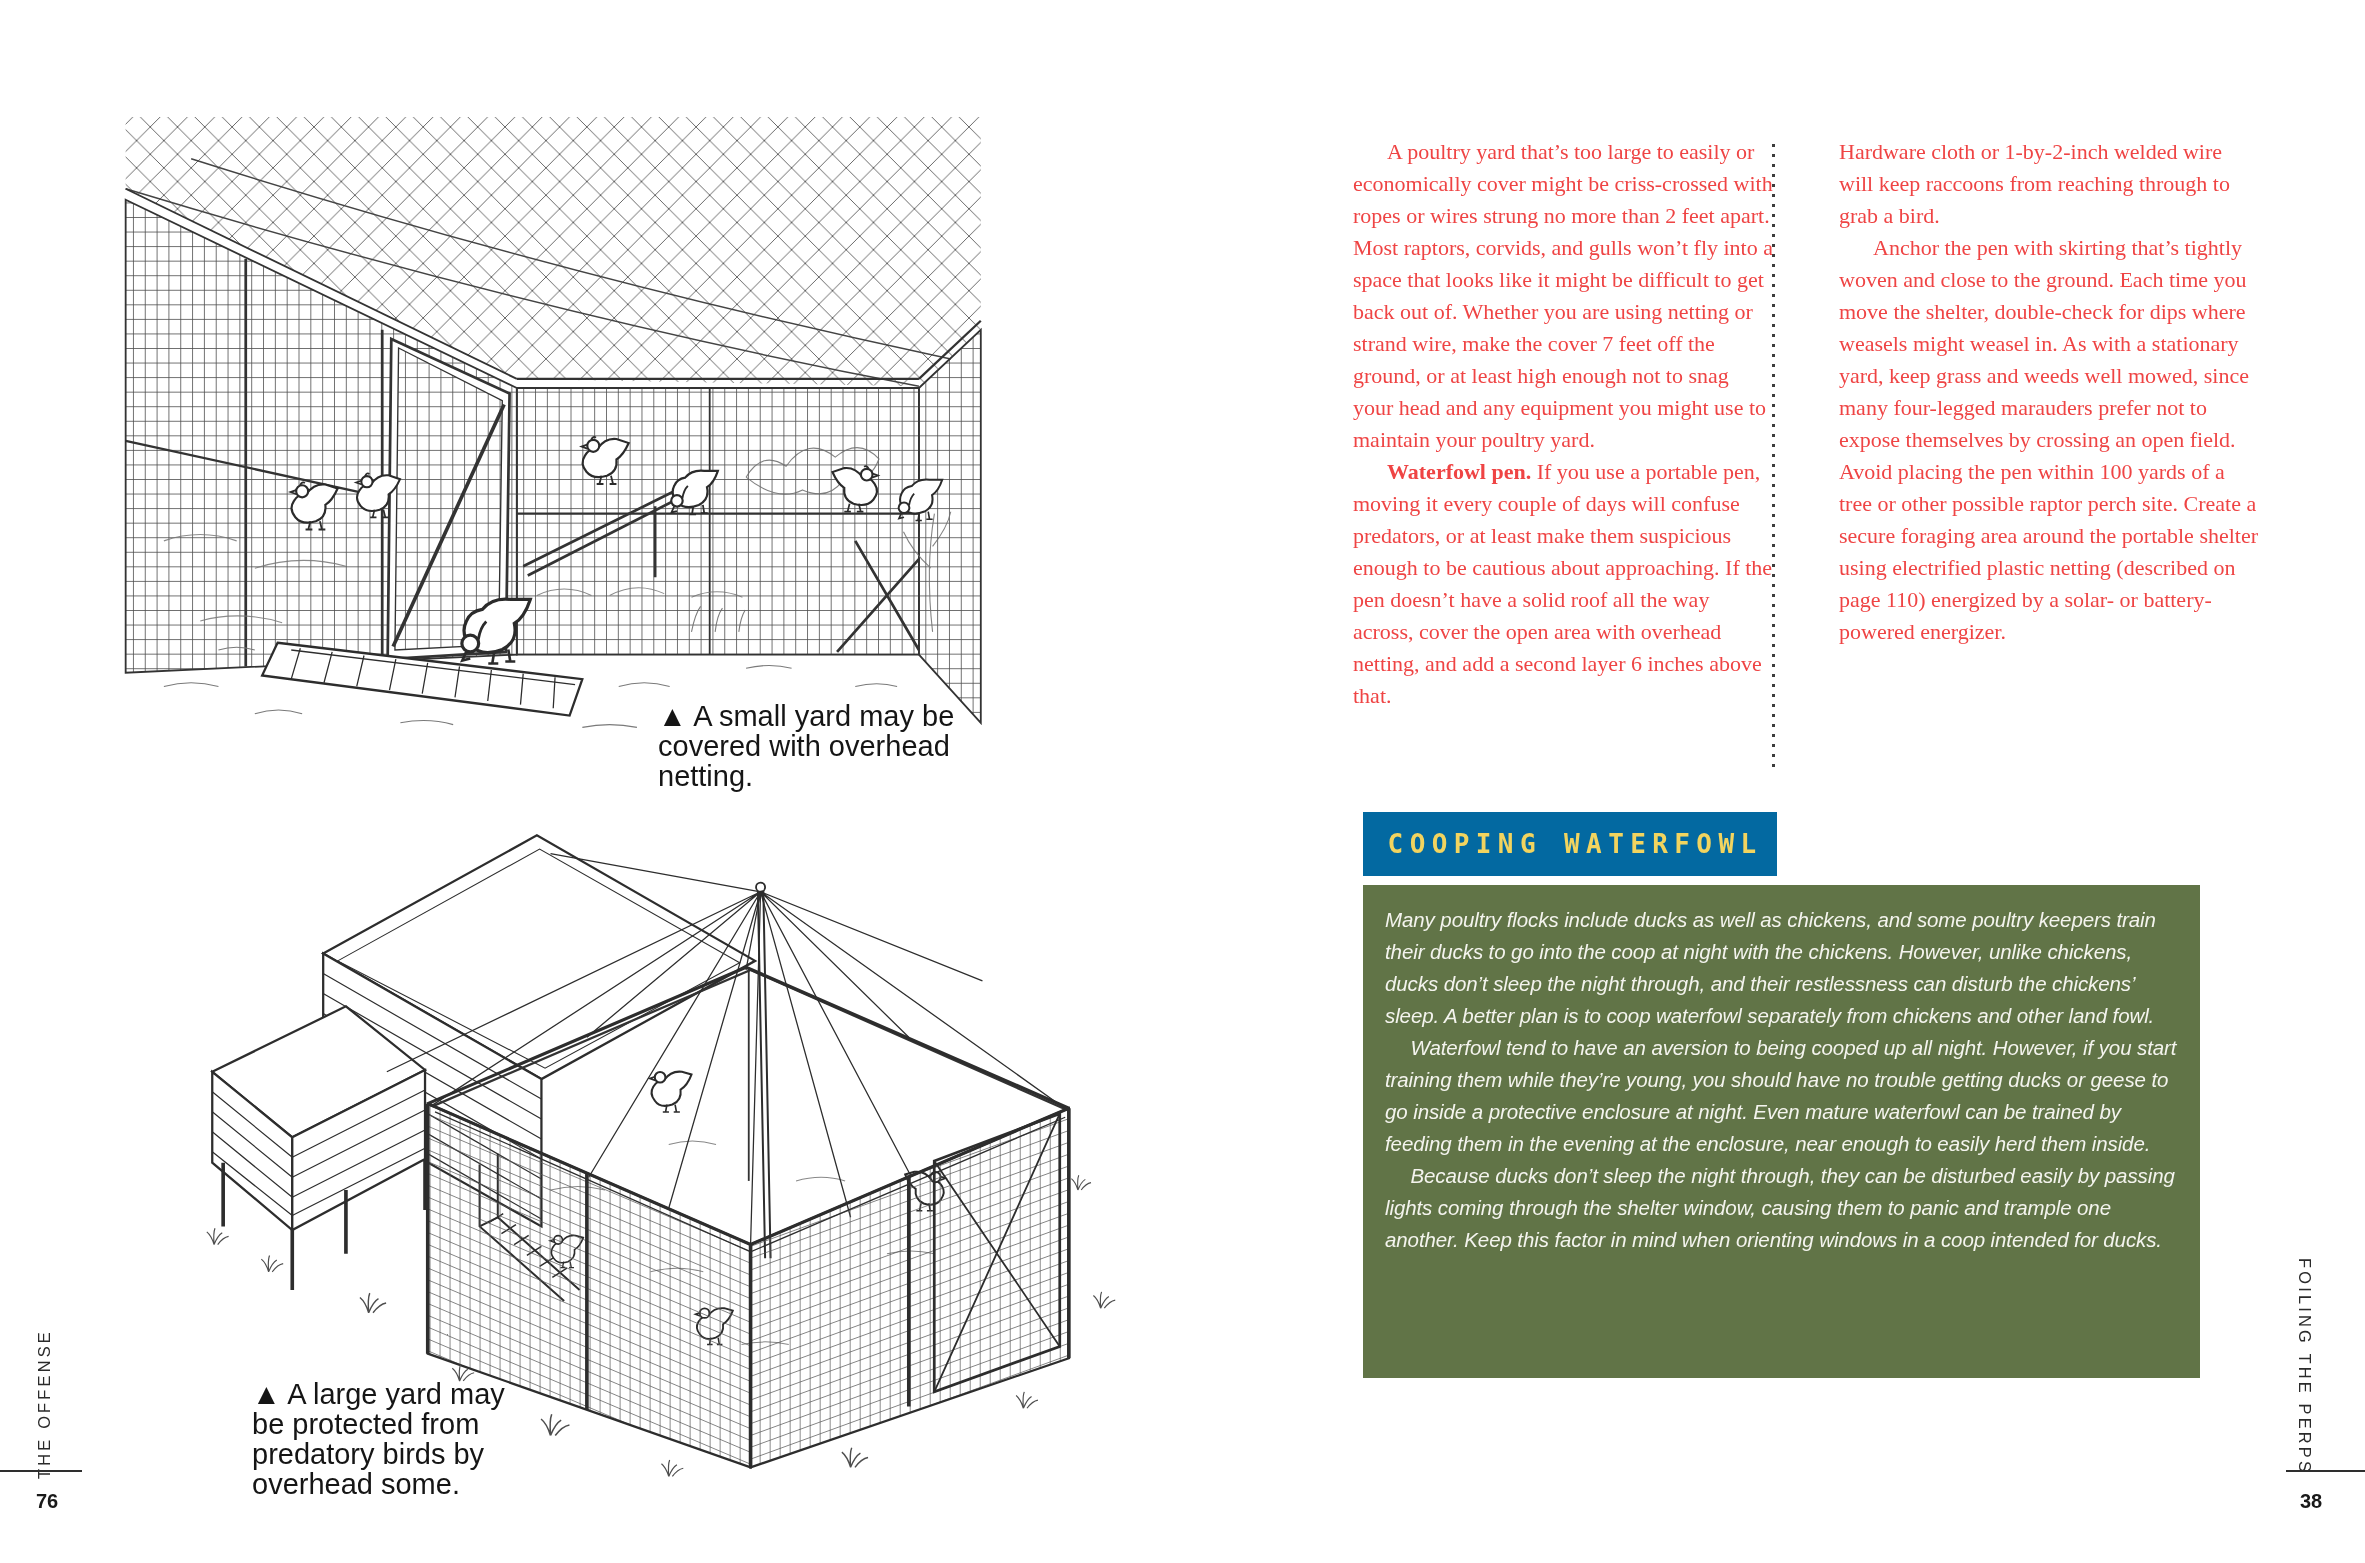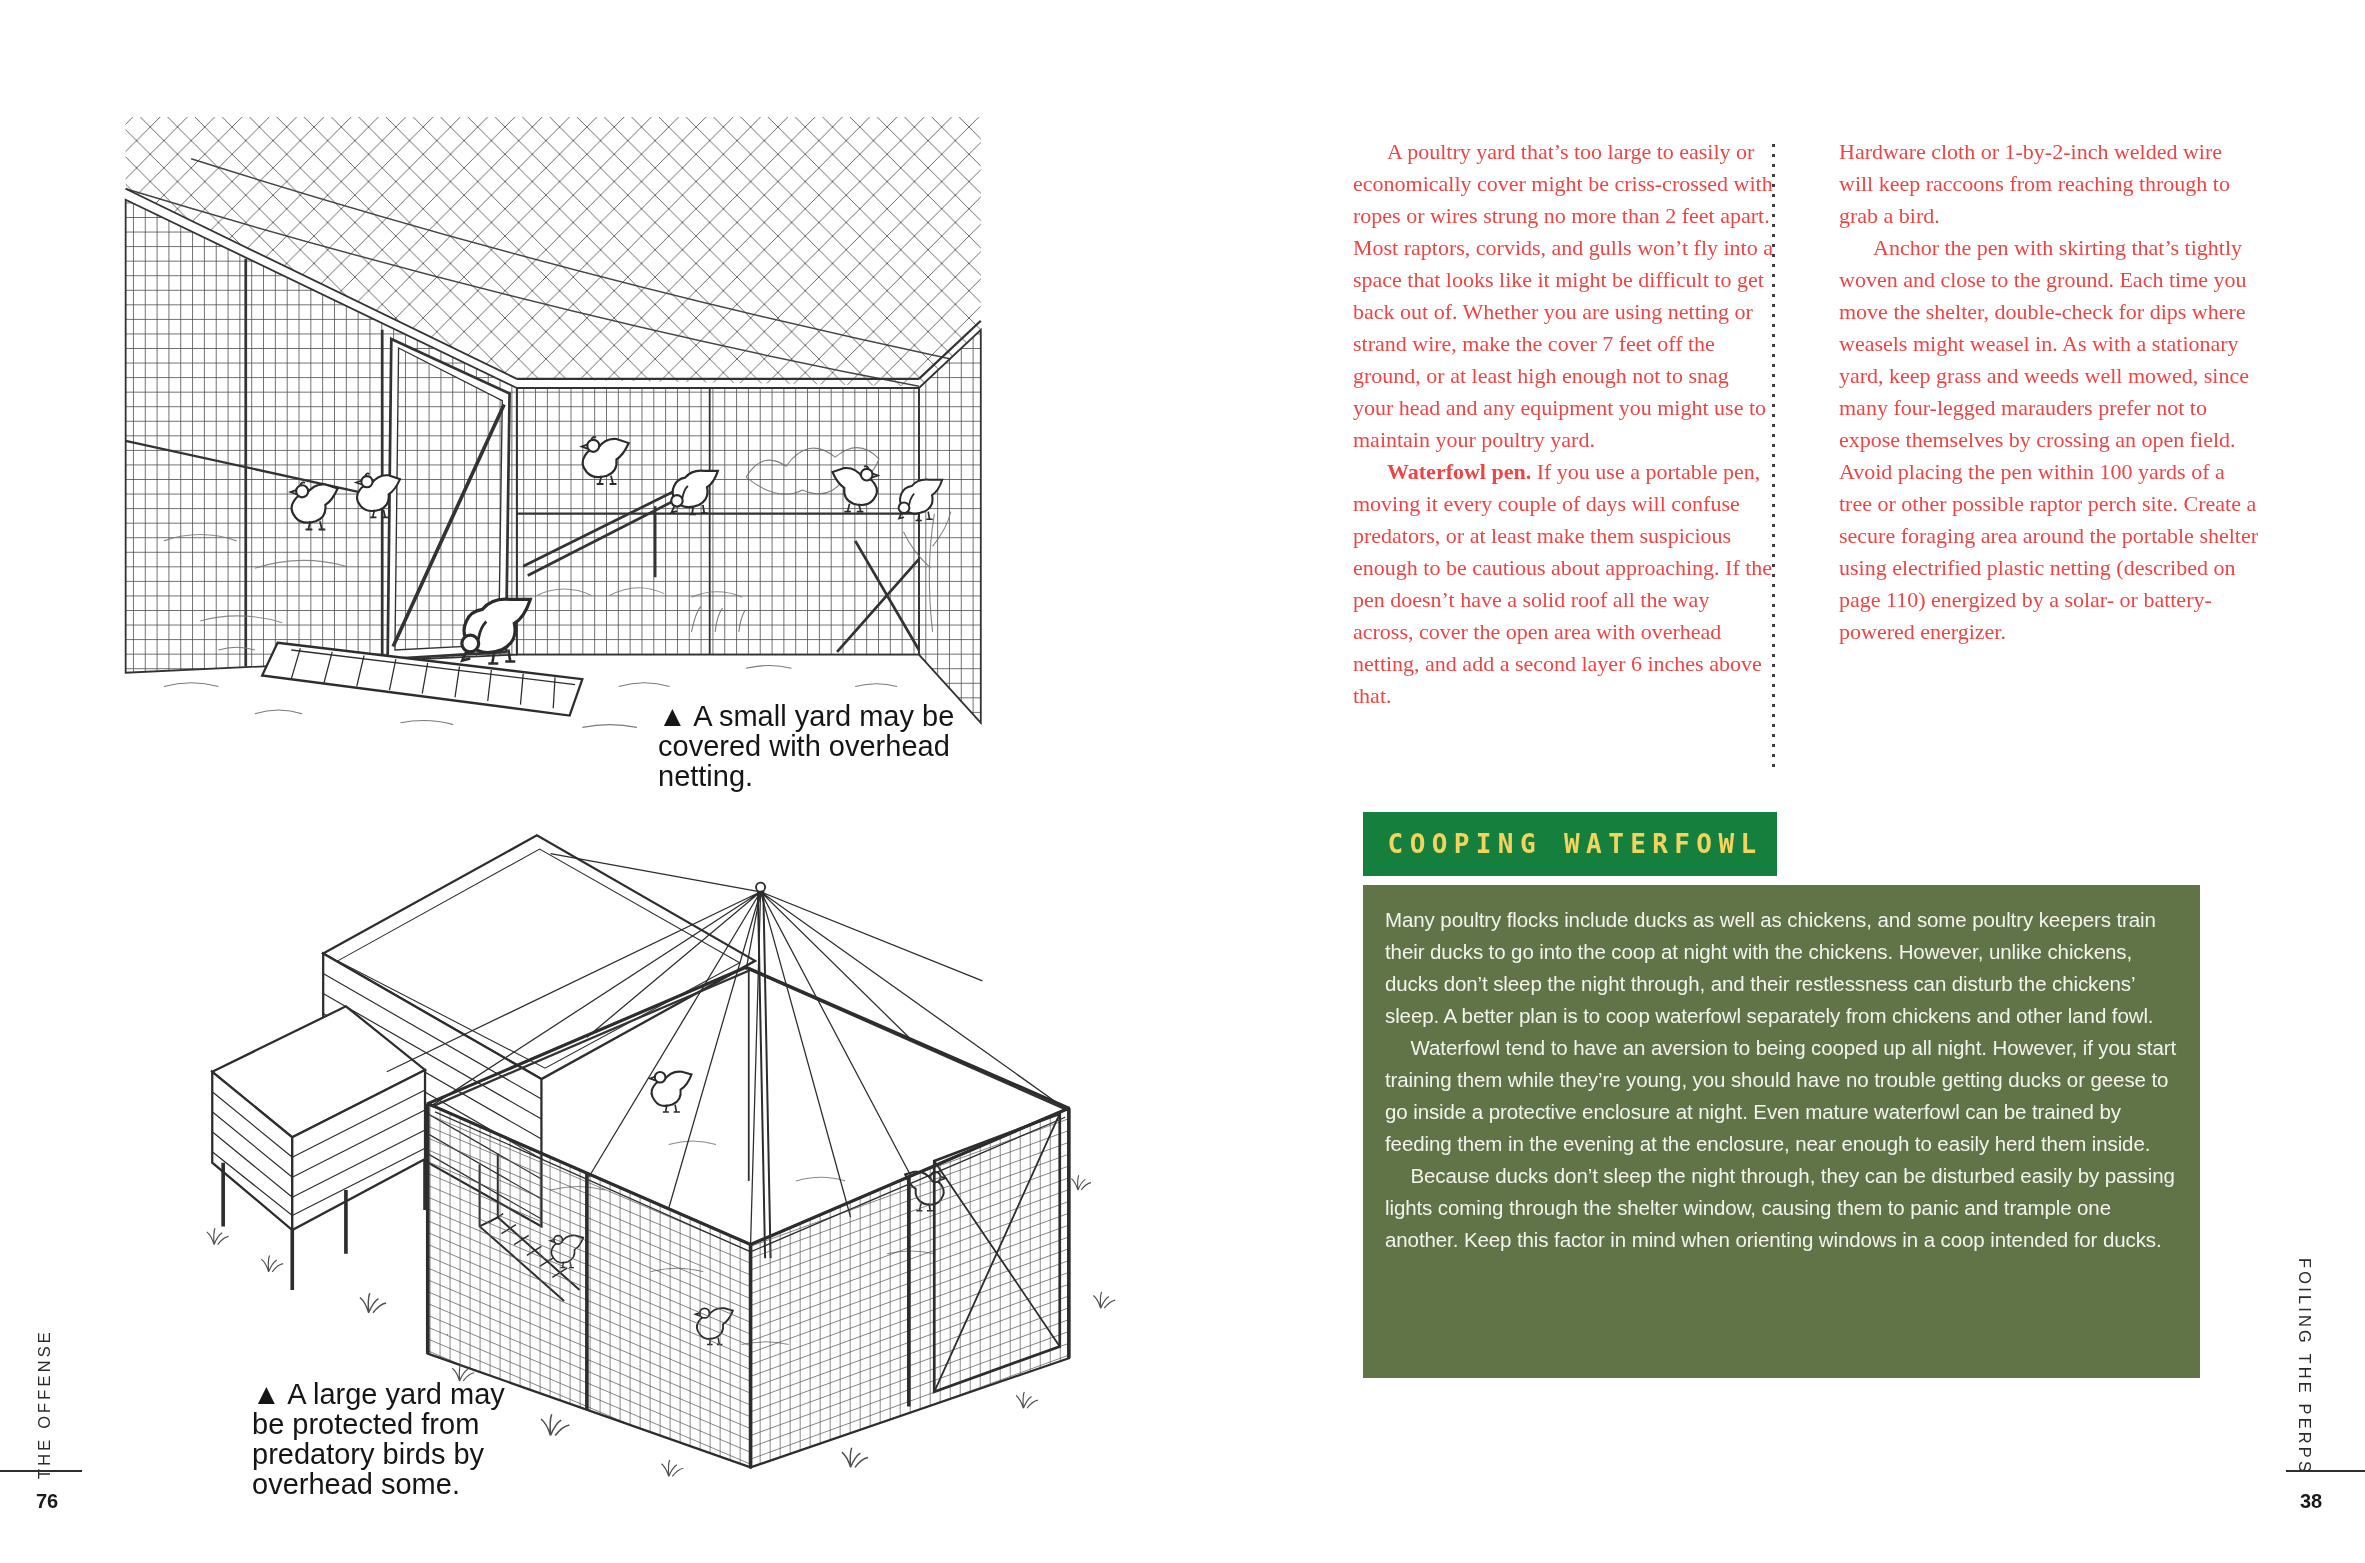--- a/index.html
+++ b/index.html
@@ -15,21 +15,21 @@
   .col2{left:1839px;top:136px;}
   .lead-bold{font-weight:bold;}
   .dotted-divider{position:absolute;left:1772px;top:144px;width:2.7px;height:626px;
        background:repeating-linear-gradient(to bottom,#3c3c3c 0 2.7px,transparent 2.7px 10px);}
   
   .sidebar-title{position:absolute;left:1363px;top:812px;width:414px;height:64px;
        display:flex;align-items:center;padding-left:24.6px;box-sizing:border-box;
        font-family:"DejaVu Sans Mono",monospace;font-size:26px;letter-spacing:6.4px;font-weight:bold;}
   .sidebar-body{position:absolute;left:1363px;top:885px;width:837px;height:493px;
        box-sizing:border-box;padding:19px 20px 0 22px;
-       font-size:20.5px;line-height:32px;letter-spacing:-0.1px;}
+       font-size:20.5px;line-height:32px;letter-spacing:-0.1px;font-style:italic;}
   .sidebar-body p{margin:0;}
   .sidebar-body p.si{text-indent:25.5px;}
   
   .cap{position:absolute;font-size:29px;line-height:30px;color:#151515;}
   .cap1{left:658px;top:701px;width:306px;}
   .cap2{left:252px;top:1379px;width:273px;}
   
   .edge{position:absolute;font-size:16.4px;letter-spacing:3.2px;color:#2a2a2a;white-space:nowrap;}
   .edge-left{left:35px;top:1324px;height:155px;writing-mode:vertical-rl;transform:rotate(180deg);}
   .edge-right{left:2295px;top:1258px;height:191px;writing-mode:vertical-rl;}
@@ -234,21 +234,21 @@
       <p class="indent"><span class="lead-bold">Waterfowl pen.</span><span> If you use a portable pen, moving it every couple of days will confuse predators, or at least make them suspicious enough to be cautious about approaching. If the pen doesn’t have a solid roof all the way across, cover the open area with overhead netting, and add a second layer 6 inches above that.</span></p>
     </div>
 
     <div class="dotted-divider"></div>
 
     <div class="col col2">
       <p class="no-indent">Hardware cloth or 1-by-2-inch welded wire will keep raccoons from reaching through to grab a bird.</p>
       <p class="indent">Anchor the pen with skirting that’s tightly woven and close to the ground. Each time you move the shelter, double-check for dips where weasels might weasel in. As with a stationary yard, keep grass and weeds well mowed, since many four-legged marauders prefer not to expose themselves by crossing an open field. Avoid placing the pen within 100 yards of a tree or other possible raptor perch site. Create a secure foraging area around the portable shelter using electrified plastic netting (described on page 110) energized by a solar- or battery-powered energizer.</p>
     </div>
 
-    <div class="sidebar-title" style="background: #15803d; color: rgb(242, 212, 95);">
+    <div class="sidebar-title" style="background: #0369a1; color: rgb(242, 212, 95);">
       <span>COOPING WATERFOWL</span>
     </div>
 
     <div class="sidebar-body" style="background: rgb(97, 116, 71); color: rgb(244, 244, 238);">
       <p>Many poultry flocks include ducks as well as chickens, and some poultry keepers train their ducks to go into the coop at night with the chickens. However, unlike chickens, ducks don’t sleep the night through, and their restlessness can disturb the chickens’ sleep. A better plan is to coop waterfowl separately from chickens and other land fowl.</p>
       <p class="si">Waterfowl tend to have an aversion to being cooped up all night. However, if you start training them while they’re young, you should have no trouble getting ducks or geese to go inside a protective enclosure at night. Even mature waterfowl can be trained by feeding them in the evening at the enclosure, near enough to easily herd them inside.</p>
       <p class="si">Because ducks don’t sleep the night through, they can be disturbed easily by passing lights coming through the shelter window, causing them to panic and trample one another. Keep this factor in mind when orienting windows in a coop intended for ducks.</p>
     </div>
 
     <div class="edge edge-right">FOILING THE PERPS</div>

